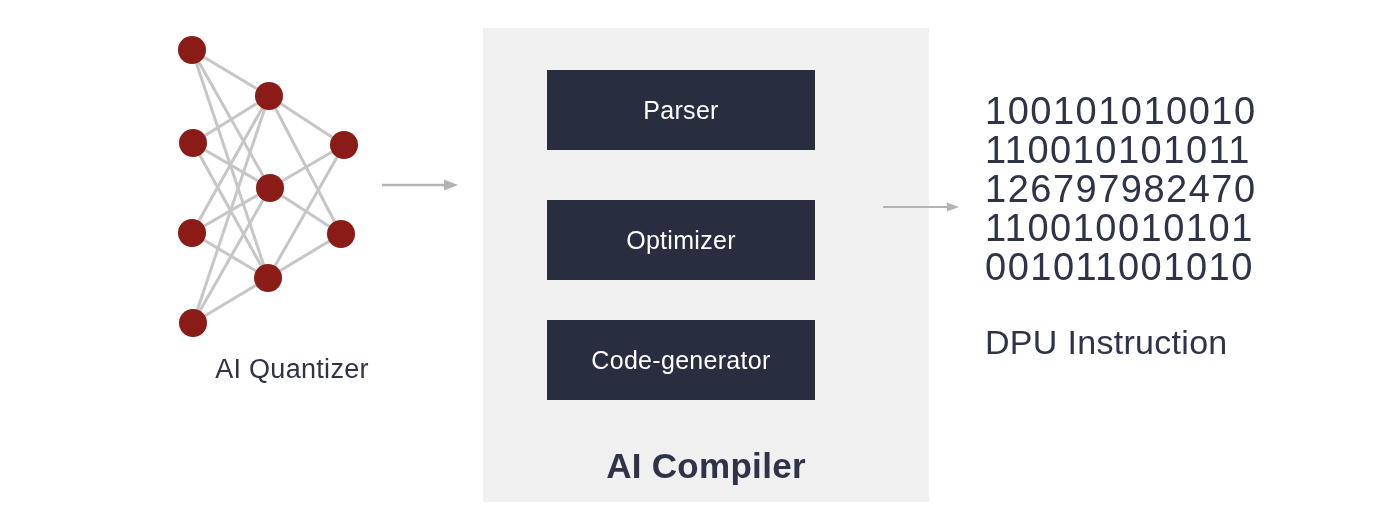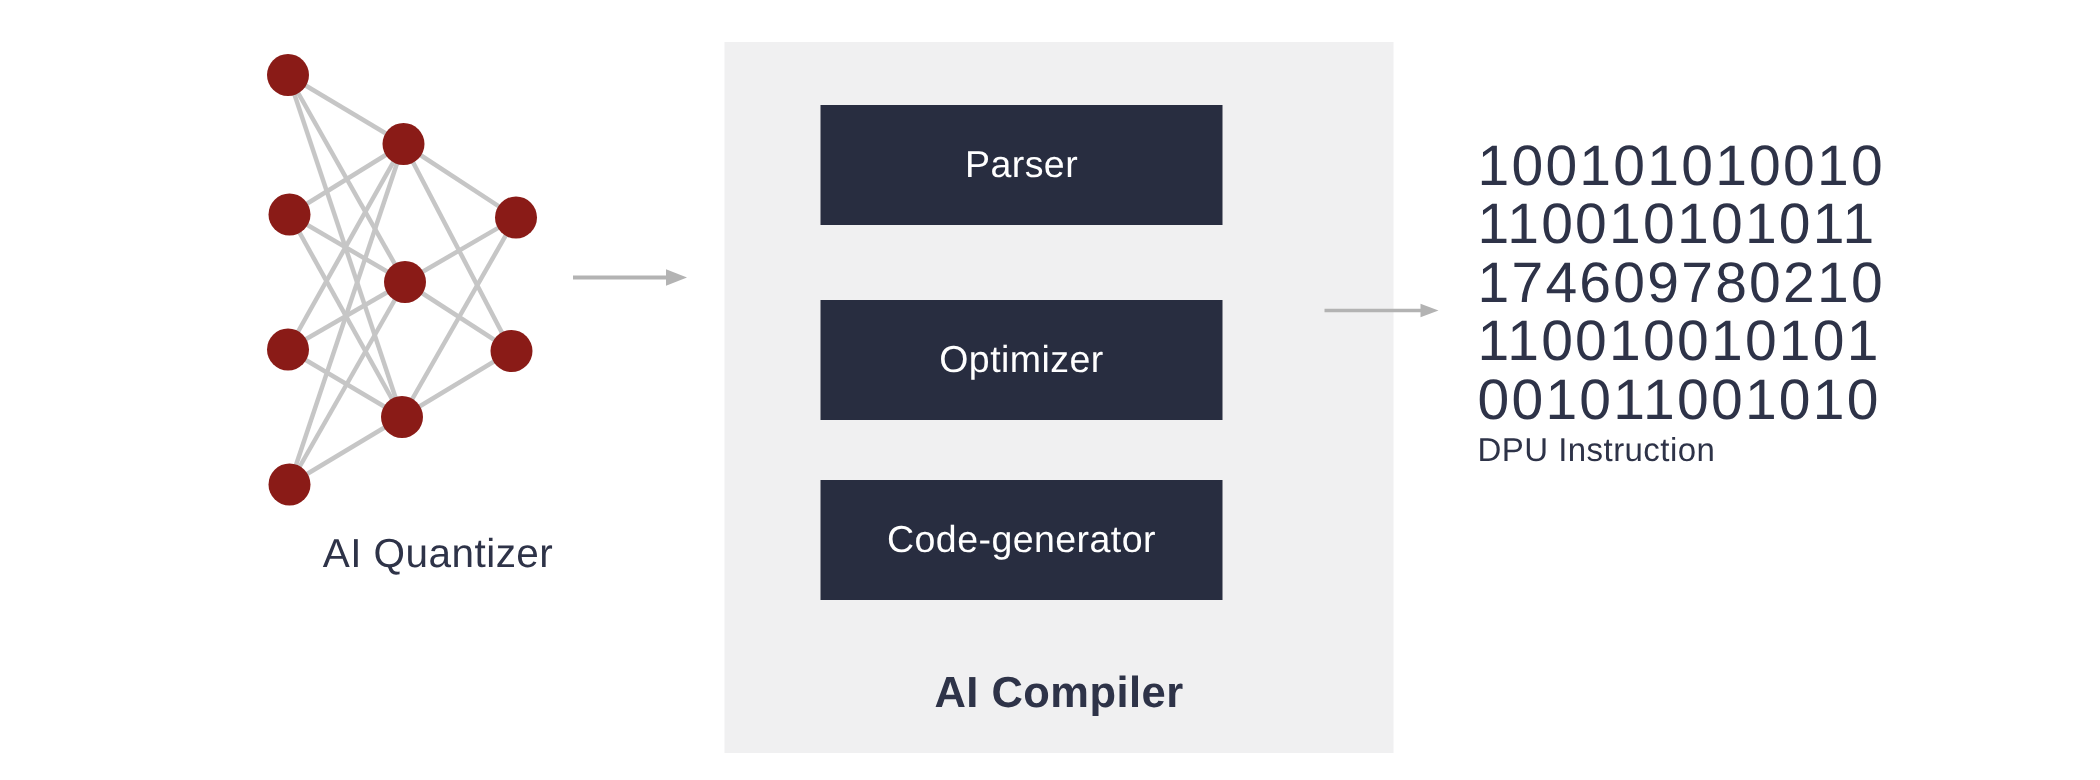--- a/index.html
+++ b/index.html
@@ -63,21 +63,21 @@
   }
   .stage-parser    { top: 42px; }
   .stage-optimizer { top: 172px; }
   .stage-codegen   { top: 292px; }
   .compiler-label {
     position: absolute;
     left: 0;
     top: 418px;
     width: 100%;
     text-align: center;
-    font-size: 29px;
+    font-size: 35px;
     font-weight: bold;
     color: var(--text, #2e3348);
     letter-spacing: 0.3px;
     white-space: nowrap;
   }
   
   .output-group {
     position: absolute;
     left: 985px;
     top: 92px;
@@ -85,22 +85,23 @@
   }
   .binary-line {
     font-size: 38px;
     line-height: 39px;
     letter-spacing: 1.5px;
     text-align: center;
     color: var(--text, #2e3348);
     white-space: nowrap;
   }
   .output-label {
-    text-align: left;
-    font-size: 22px;
+    margin-top: 36px;
+    text-align: center;
+    font-size: 34px;
     color: var(--text, #2e3348);
     letter-spacing: 0.3px;
     white-space: nowrap;
   }
 </style>
 </head>
 <body>
 
 <div class="canvas">
 
@@ -155,19 +156,19 @@
   </div>
 
   <svg class="arrow-svg arrow-right" viewBox="0 0 80 16">
     <line x1="2" y1="8" x2="68" y2="8" class="arrow-stroke" stroke-width="2.2" stroke="#b3b3b3"></line>
     <polygon points="66,3.5 78,8 66,12.5" class="arrow-fill" fill="#b3b3b3"></polygon>
   </svg>
 
   <div class="output-group">
     <div class="binary-line">100101010010</div>
     <div class="binary-line">110010101011</div>
-    <div class="binary-line">174609780210</div>
+    <div class="binary-line">126797982470</div>
     <div class="binary-line">110010010101</div>
     <div class="binary-line">001011001010</div>
     <div class="output-label">DPU Instruction</div>
   </div>
 
 </div>
 
 </body></html>

